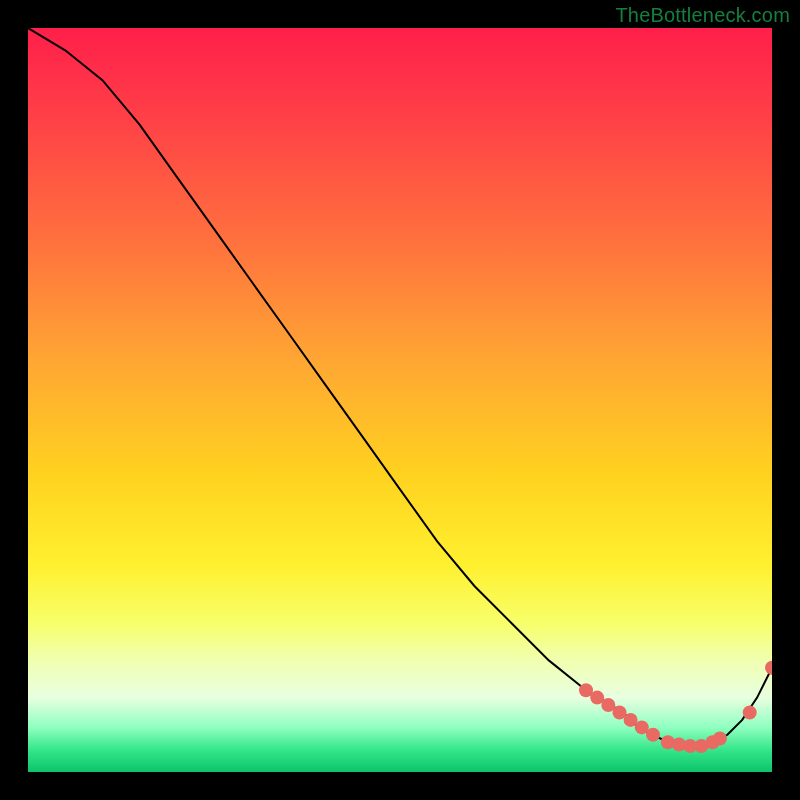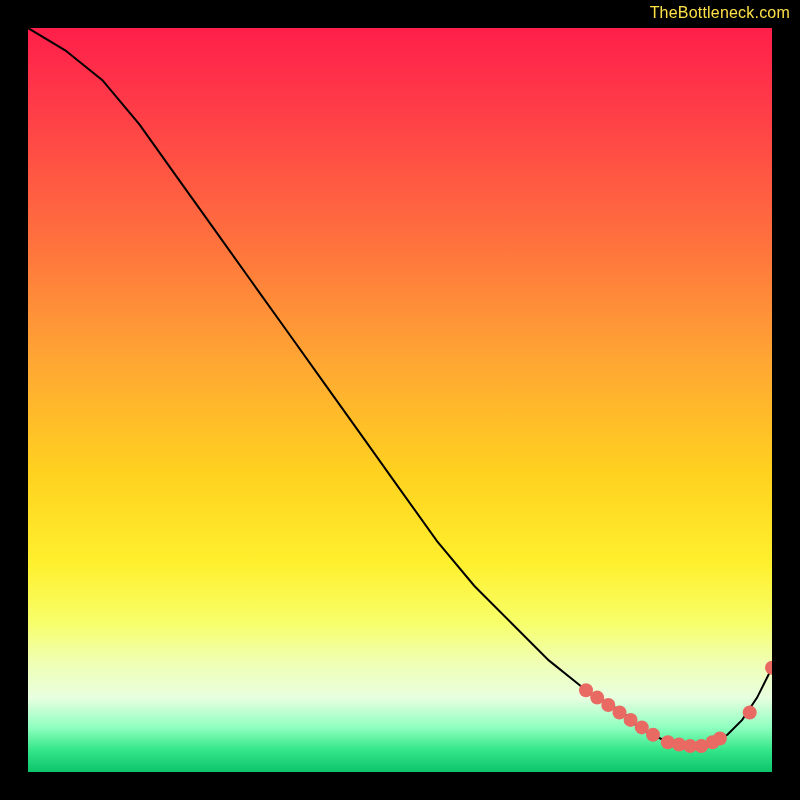--- a/index.html
+++ b/index.html
@@ -37,22 +37,22 @@
       #e8ffe0 90%,
       #8fffc0 94%,
       #35e68a 97%,
       #0cc46b 100%
     );
   }
   .watermark {
     position: absolute;
     top: 4px;
     right: 10px;
-    color: #fde047;
-    font-size: 16px;
+    color: #15803d;
+    font-size: 20px;
     font-weight: 500;
     letter-spacing: 0.2px;
     user-select: none;
   }
   svg.curve {
     position: absolute;
     left: 0;
     top: 0;
     width: 744px;
     height: 744px;

